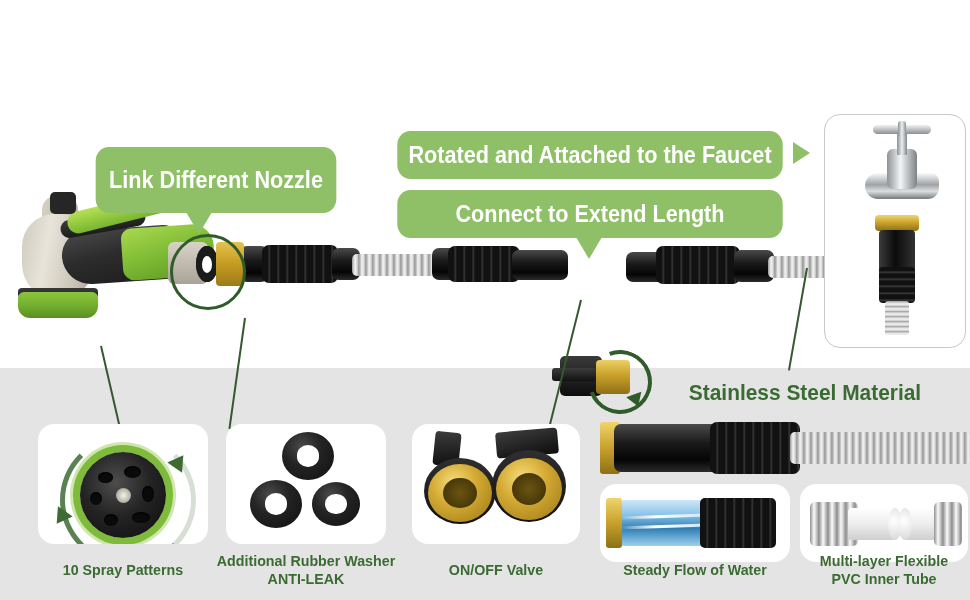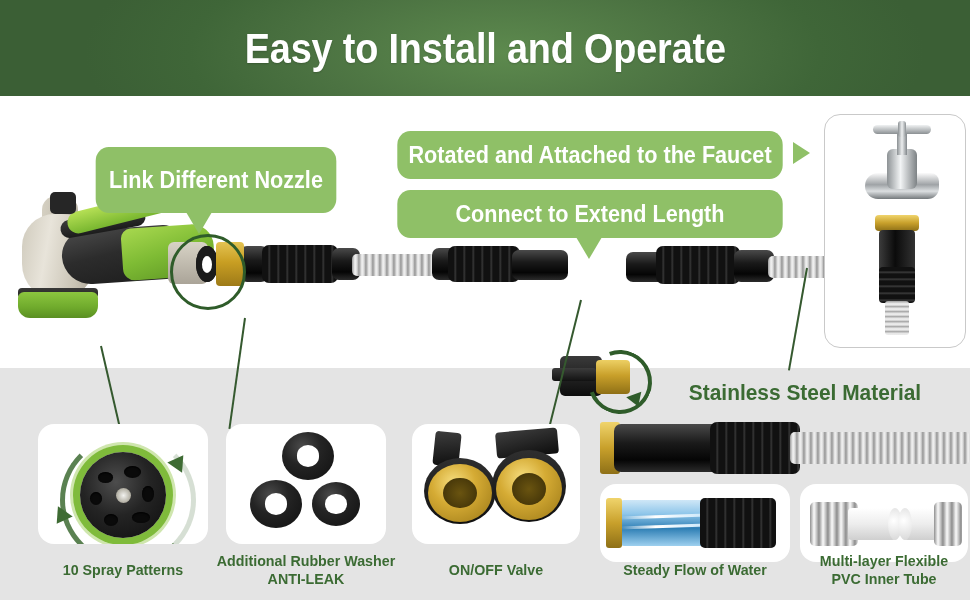--- a/index.html
+++ b/index.html
@@ -337,23 +337,20 @@
   .pvc-cap{
     position:absolute;border-radius:50%;
     background:radial-gradient(circle at 40% 40%,#ffffff,#d6d6d6);
   }
 </style>
 </head>
 <body>
 
 <div class="stage">
 
-  <div class="header">
-    <div class="header-title">Easy to Install and Operate</div>
-  </div>
 
   <div class="gray-band"></div>
 
   <div class="product">
 
     <div class="hose-steel" style="left:78px;  top:163px; width:0px;  height:0px;"></div>
     <div class="hose-black" style="left:240px; top:150px; width:28px; height:36px;"></div>
     <div class="hose-ribbed" style="left:262px; top:149px; width:76px; height:38px;"></div>
     <div class="hose-black" style="left:332px; top:152px; width:28px; height:32px;"></div>
     <div class="hose-steel" style="left:352px; top:158px; width:88px; height:22px;"></div>

